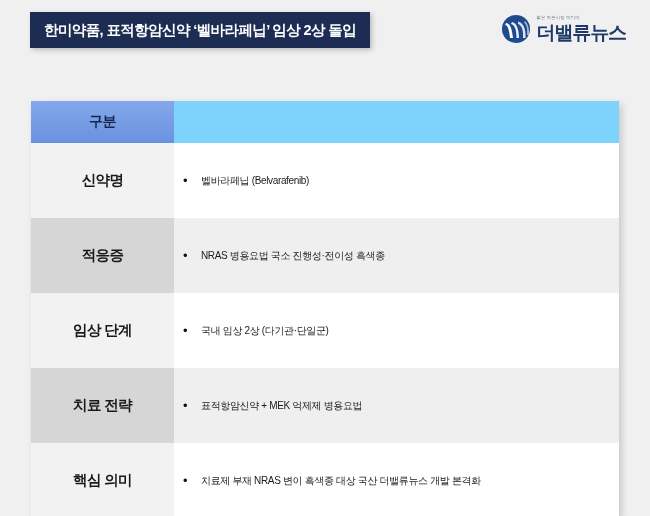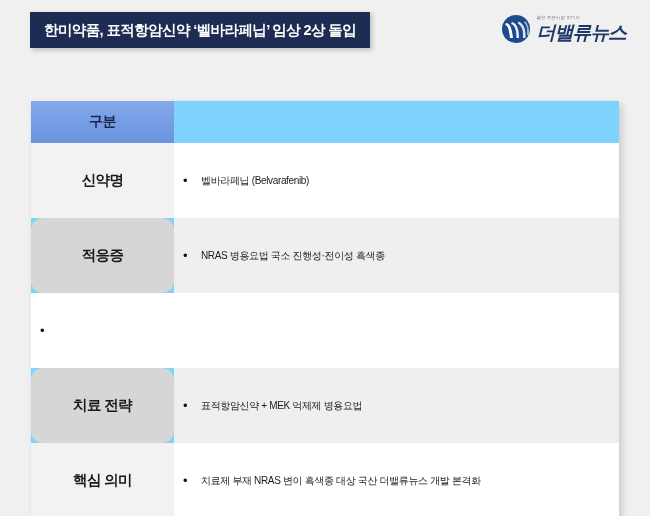--- a/index.html
+++ b/index.html
@@ -61,21 +61,20 @@
     width: 30px;
     height: 30px;
     flex: 0 0 30px;
     display: block;
   }
   .logo-textblock {
     display: flex;
     flex-direction: column;
     justify-content: center;
     line-height: 1;
-    font-style: italic;
   }
   .logo-tagline {
     font-size: 4.3px;
     color: #6a7585;
     letter-spacing: 0.2px;
     white-space: nowrap;
     margin-bottom: 2px;
     transform: scale(1, 1.05);
     transform-origin: left center;
   }
@@ -149,21 +148,21 @@
     flex: 1 1 auto;
     display: flex;
     align-items: center;
     padding-left: 9px;
     box-sizing: border-box;
   }
 
   
   .t-row.shade-a .cell-label   { background: #f2f2f2; }
   .t-row.shade-a .cell-content { background: #ffffff; }
-  .t-row.shade-b .cell-label   { background: #d6d6d6; border-radius: 12px; }
+  .t-row.shade-b .cell-label   { background: #d6d6d6; }
   .t-row.shade-b .cell-content { background: #efefef; }
 
   .bullet-line {
     display: flex;
     align-items: center;
     gap: 0;
   }
   .bullet-dot {
     width: 18px;
     flex: 0 0 18px;
@@ -225,23 +224,25 @@
     <div class="cell-label">적응증</div>
     <div class="cell-content">
       <div class="bullet-line">
         <span class="bullet-dot">•</span>
         <span class="bullet-text">NRAS 병용요법 국소 진행성·전이성 흑색종</span>
       </div>
     </div>
   </div>
 
   <div class="t-row shade-a">
-    <div class="cell-content">
-      <div class="bullet-line">
-        <span class="bullet-dot">•</span>
+    <div class="cell-label">임상 단계</div>
+    <div class="cell-content">
+      <div class="bullet-line">
+        <span class="bullet-dot">•</span>
+        <span class="bullet-text">국내 임상 2상 (다기관·단일군)</span>
       </div>
     </div>
   </div>
 
   <div class="t-row shade-b">
     <div class="cell-label">치료 전략</div>
     <div class="cell-content">
       <div class="bullet-line">
         <span class="bullet-dot">•</span>
         <span class="bullet-text">표적항암신약 + MEK 억제제 병용요법</span>

